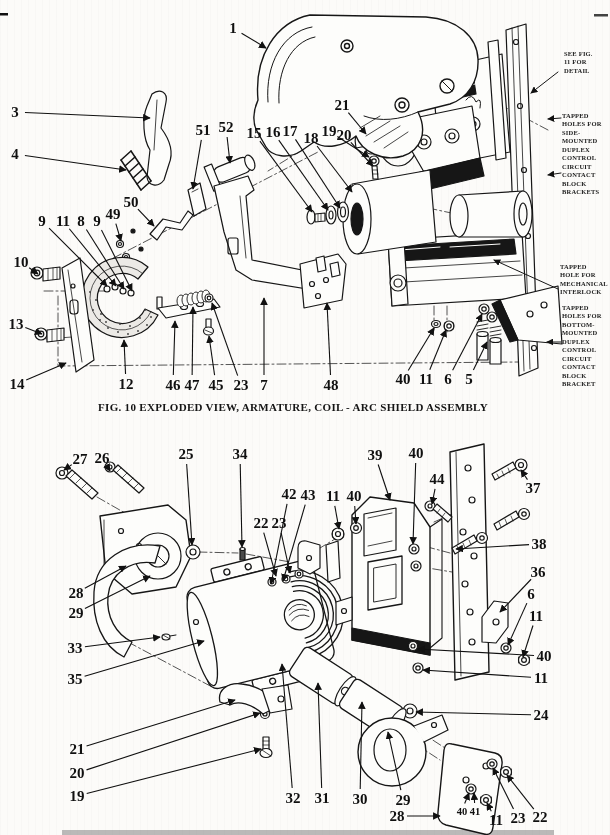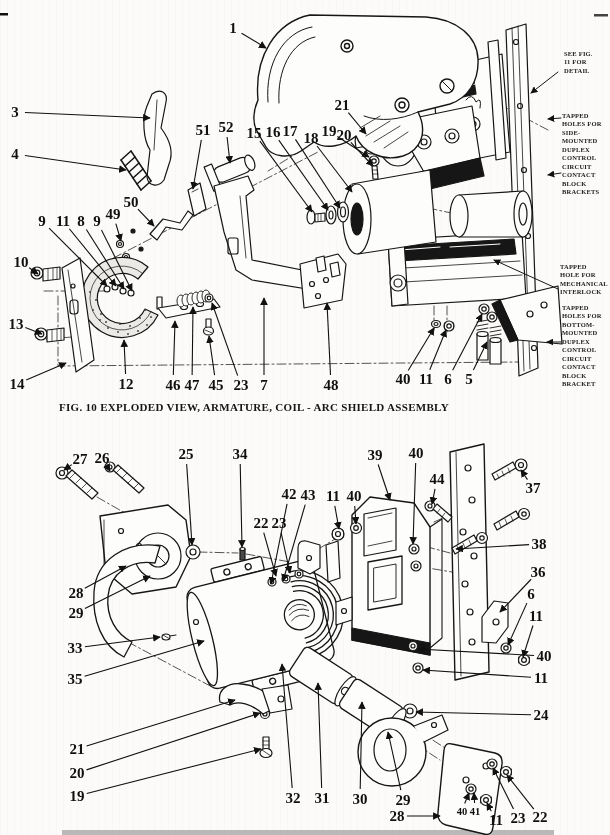--- a/index.html
+++ b/index.html
@@ -5,21 +5,21 @@
   html,body{margin:0;padding:0;}
   .page{position:relative;width:610px;height:835px;overflow:hidden;
         background:#fcfbf9;
         background-image:repeating-linear-gradient(90deg, rgba(80,80,80,.025) 0 1px, transparent 1px 7px);
         font-family:"Liberation Serif",serif;}
   .page svg{position:absolute;left:0;top:0;}
   .plabel{font-family:"Liberation Serif",serif;font-weight:bold;font-size:15px;fill:#101010;text-anchor:middle;}
   .plabel.small{font-size:10.5px;}
   .leader{stroke:#101010;stroke-width:1.1;}
   .dd path{stroke:#2a2a2a;stroke-width:.8;stroke-dasharray:9 3 2 3;fill:none;}
-  .caption{position:absolute;left:12px;top:401px;width:484px;text-align:center;
+  .caption{position:absolute;left:4px;top:401px;width:484px;text-align:right;
            font-weight:bold;font-size:11px;letter-spacing:.3px;color:#151515;}
   .anno{position:absolute;font-weight:bold;font-size:6.5px;line-height:1.3;
         letter-spacing:.2px;color:#1c1c1c;text-transform:uppercase;}
 </style>
 </head>
 <body>
 
 <div class="page">
 
 <svg width="610" height="835" viewBox="0 0 610 835">

